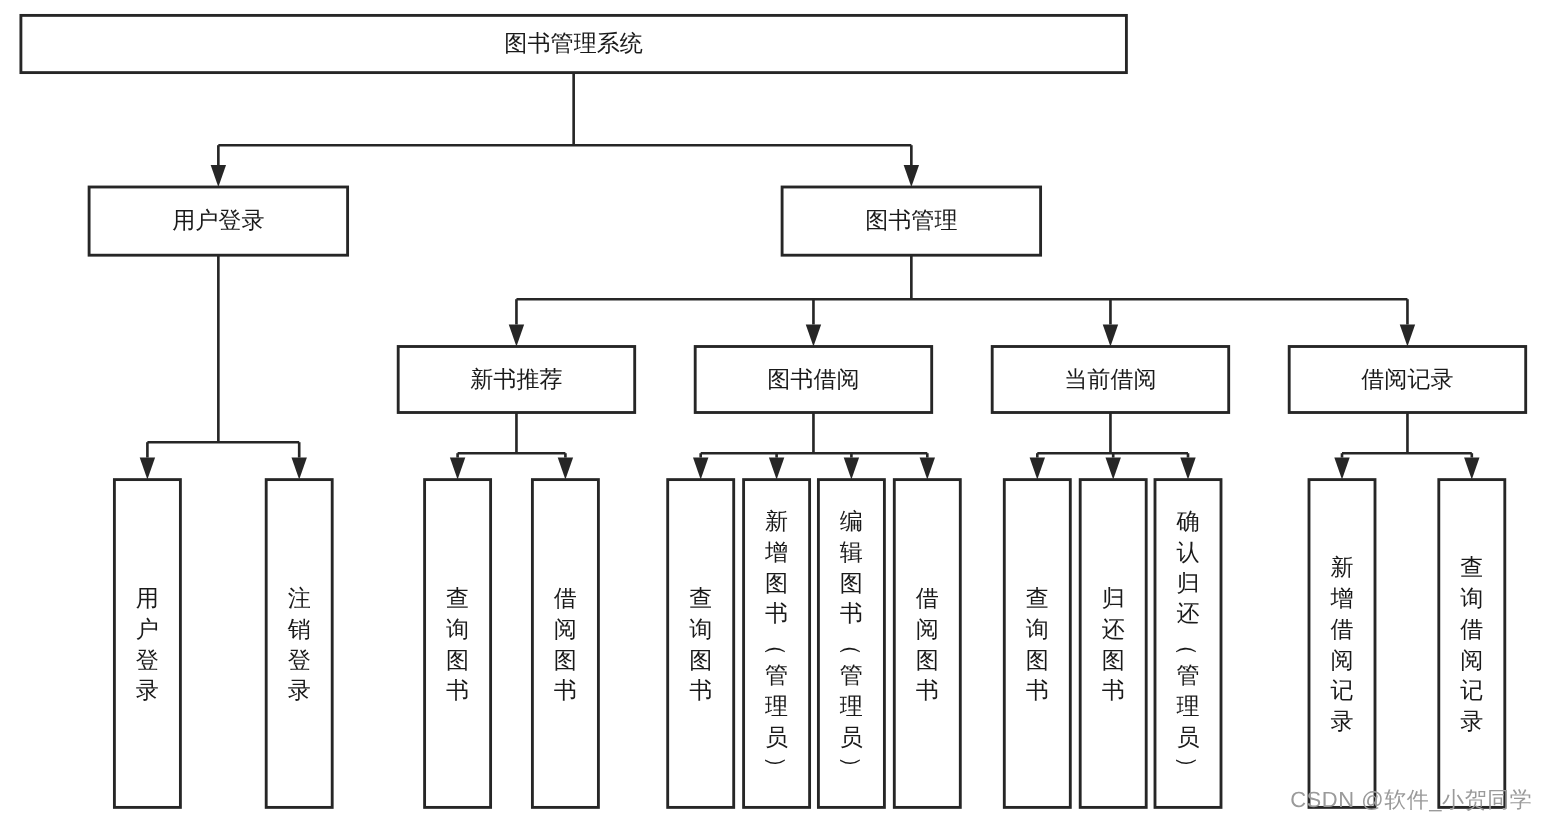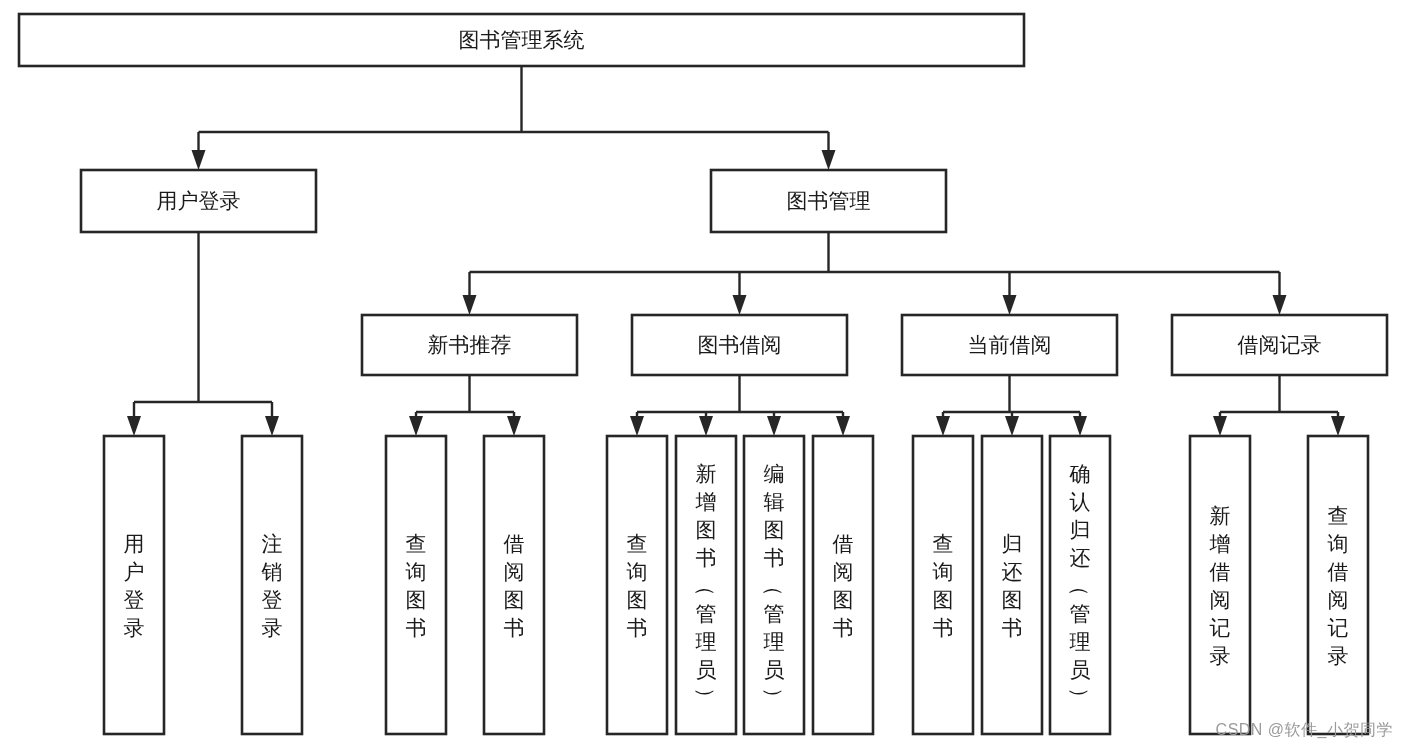--- a/index.html
+++ b/index.html
@@ -51,21 +51,21 @@
     font-family: "Liberation Sans", "DejaVu Sans", sans-serif;
     fill: #1a1a1a;
     font-size: 21px;
     text-anchor: middle;
   }
   .watermark {
     position: absolute;
     right: 12px;
     bottom: 6px;
     font-family: "Liberation Sans", "DejaVu Sans", sans-serif;
-    font-size: 16px;
+    font-size: 20px;
     color: #9a9a9a;
     letter-spacing: 0.5px;
     white-space: nowrap;
     user-select: none;
   }
 </style>
 </head>
 <body>
 
 <div id="diagram-root">

